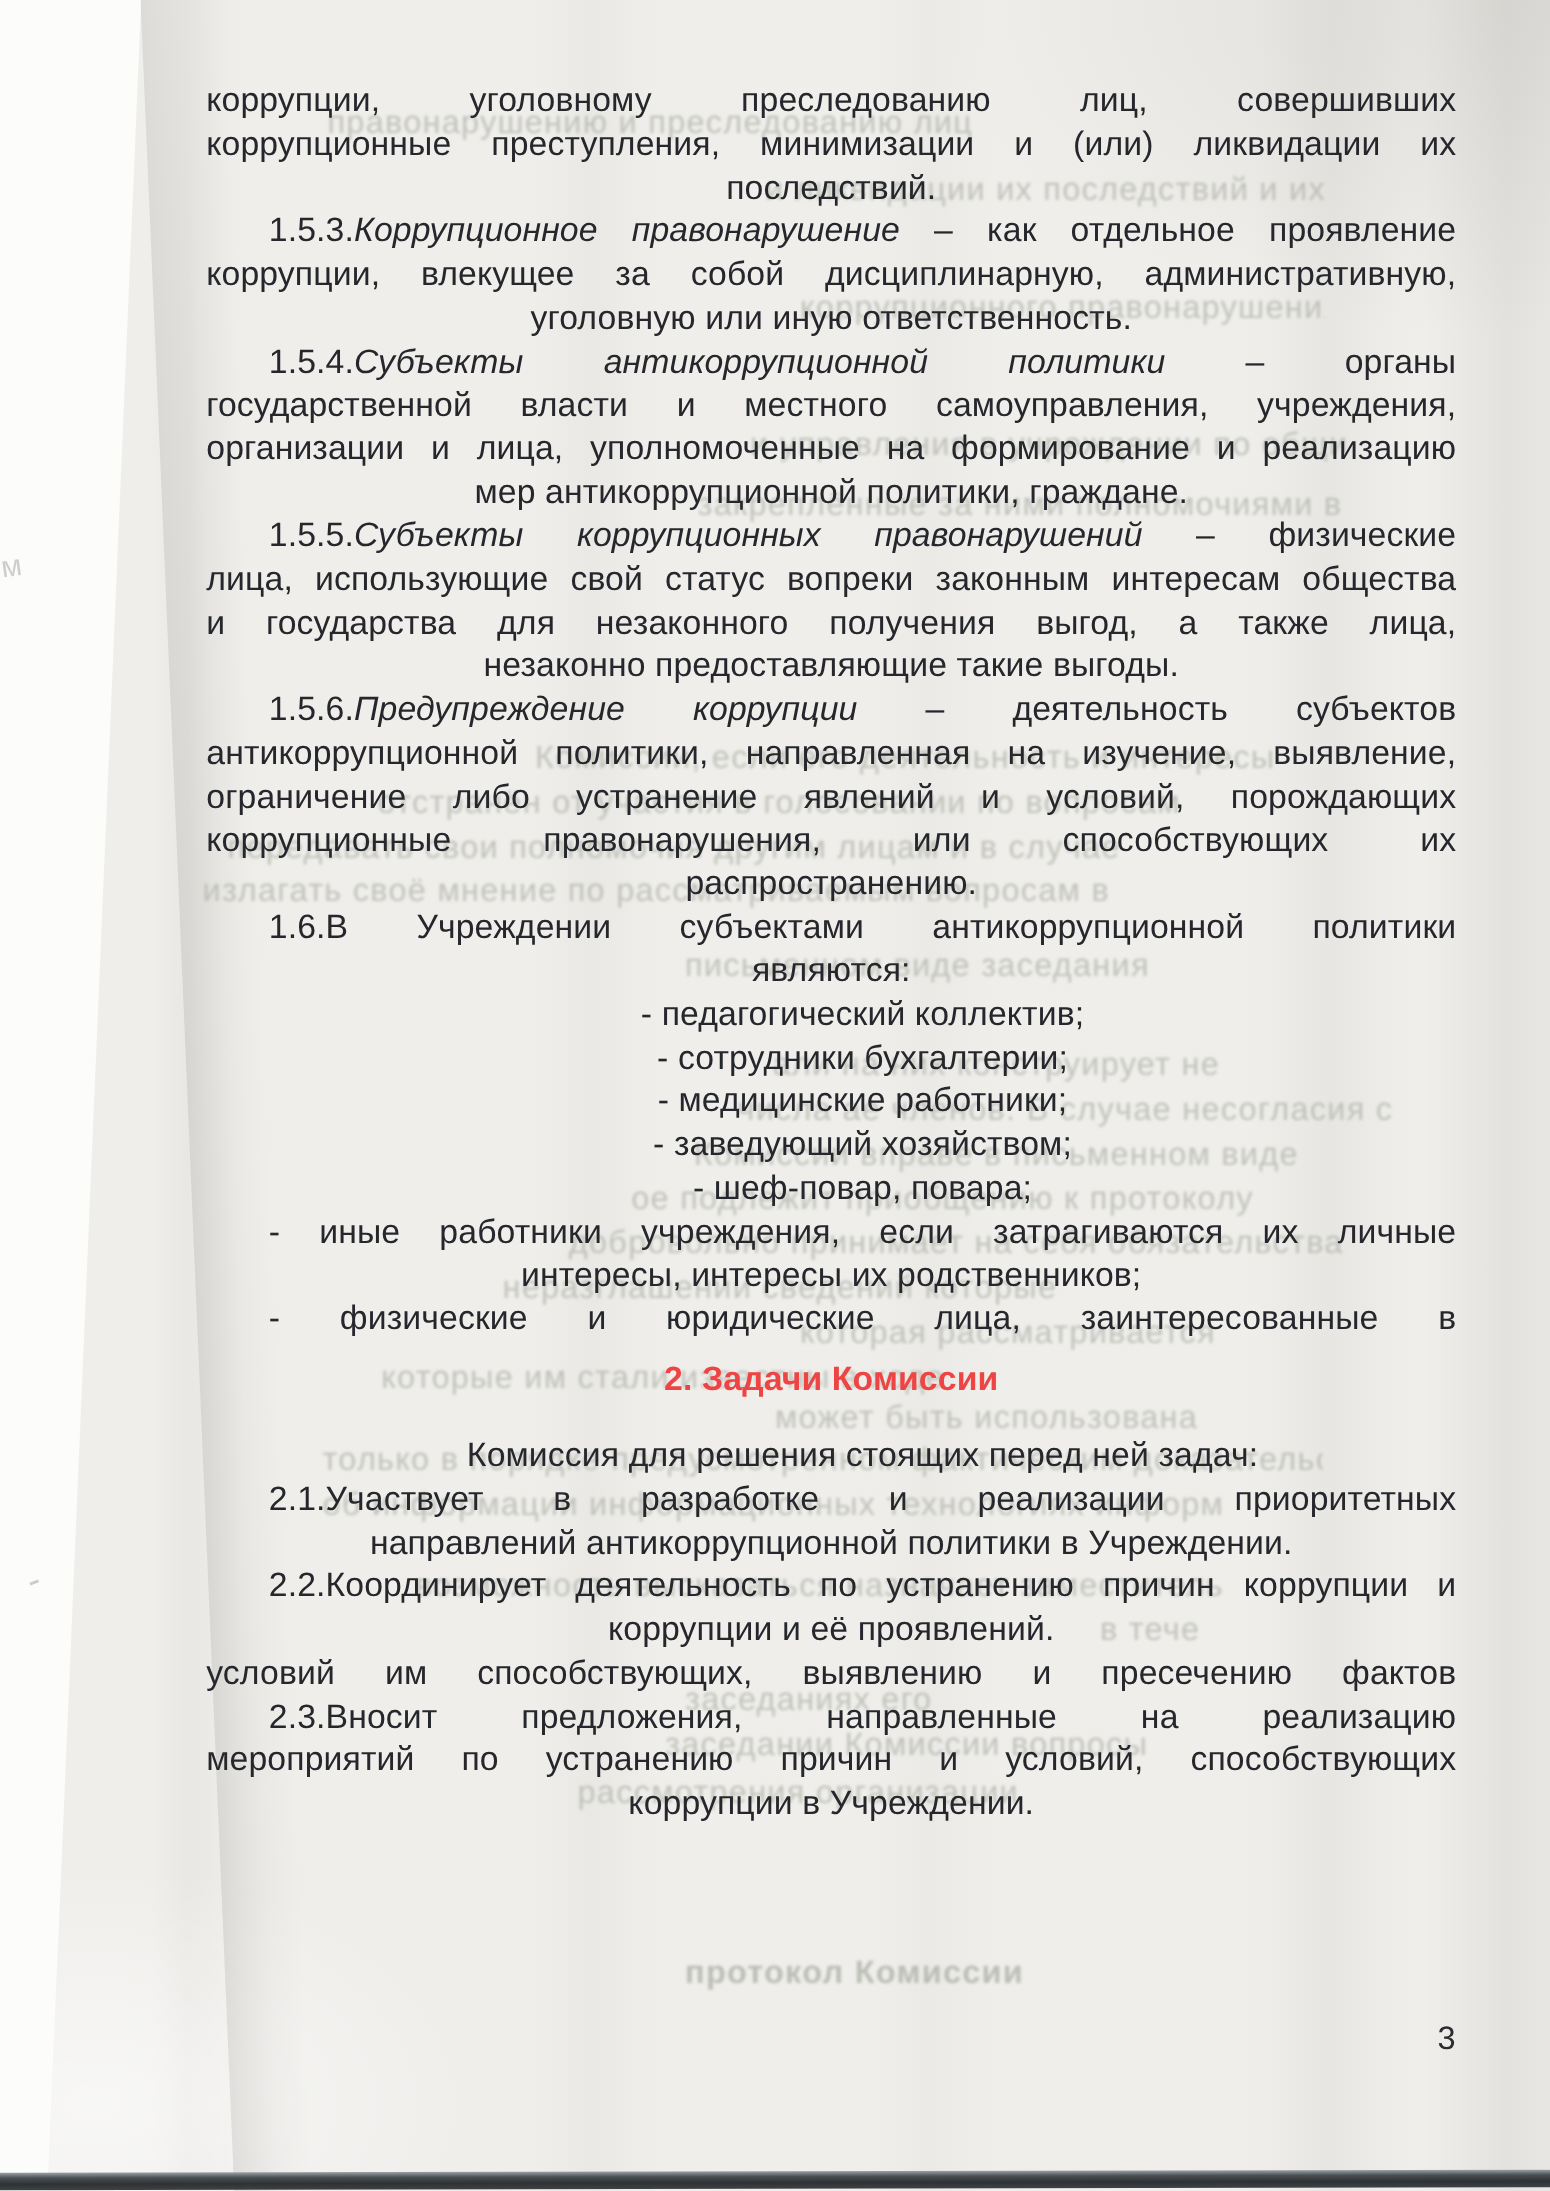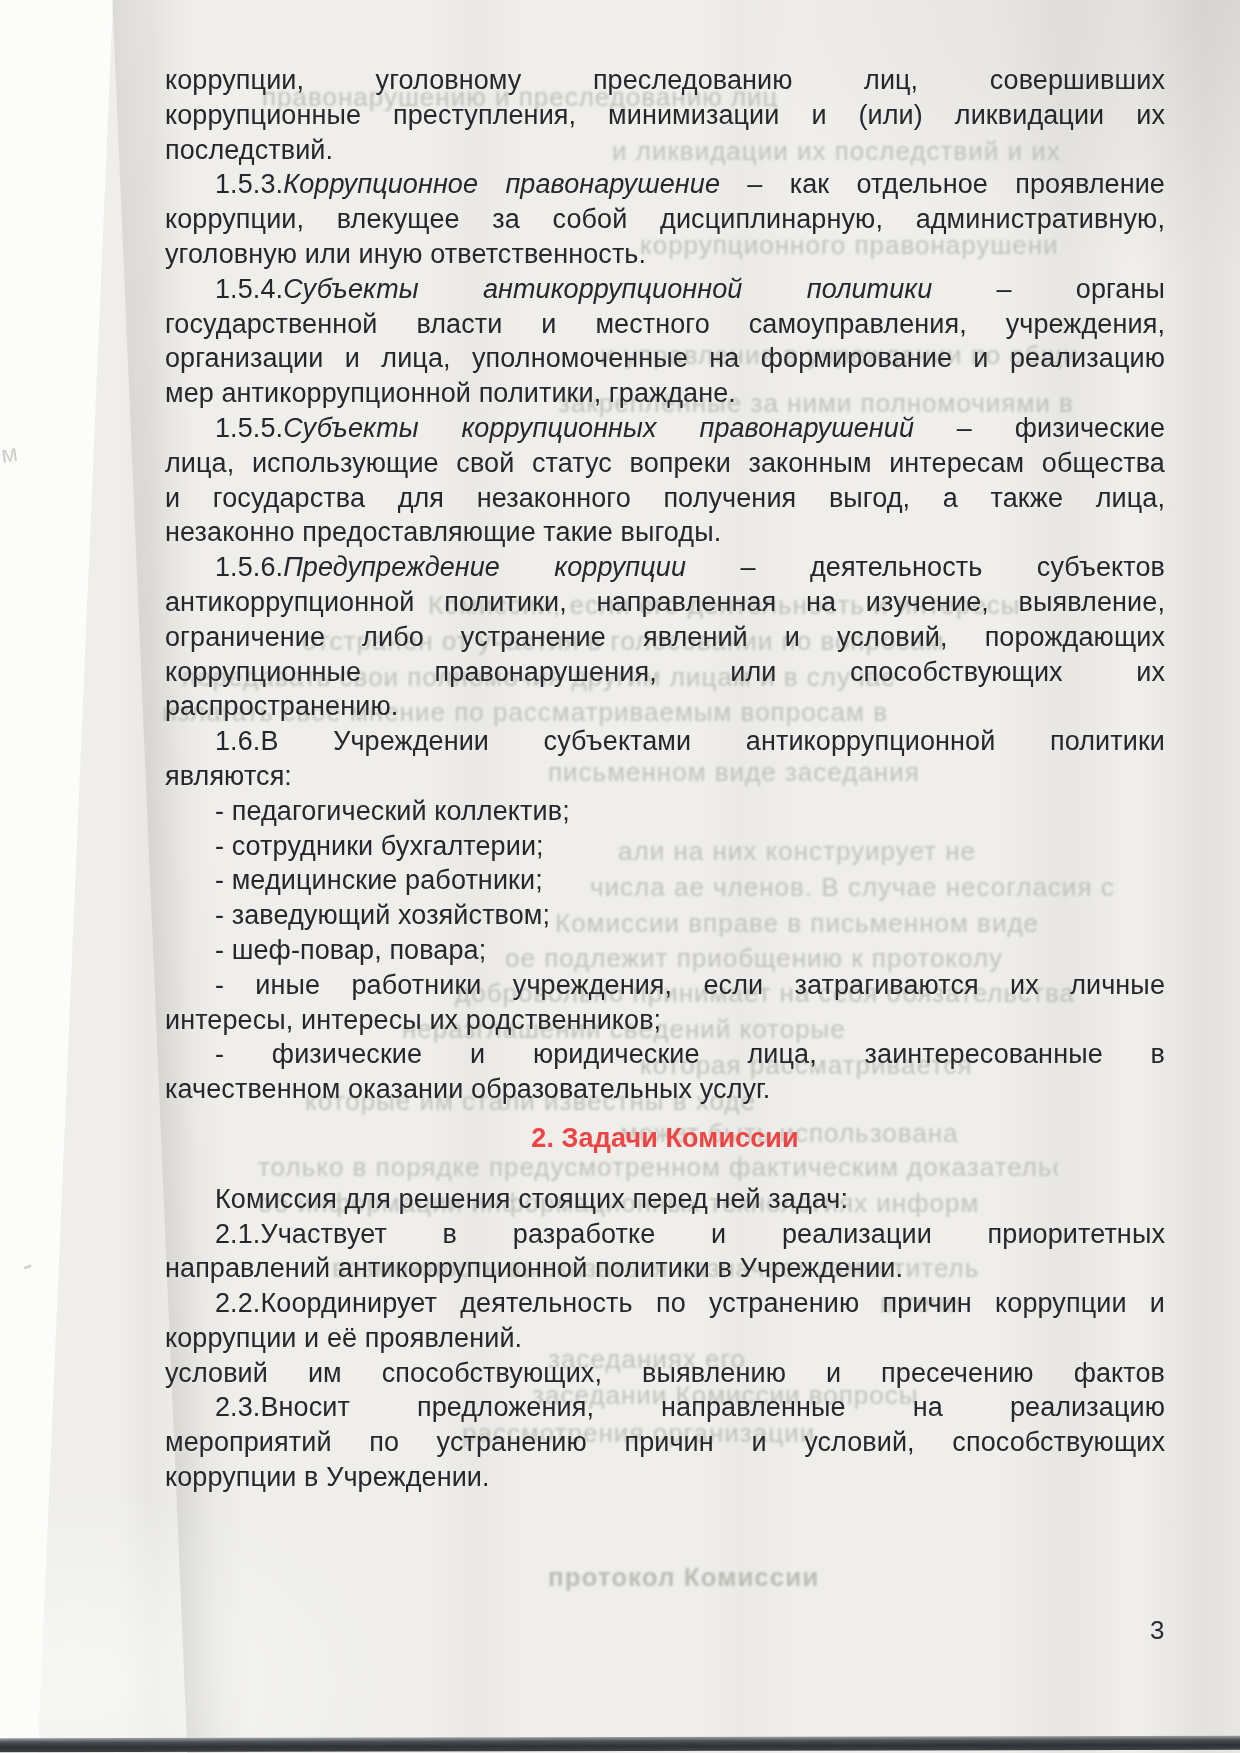--- a/index.html
+++ b/index.html
@@ -24,21 +24,21 @@
   .edge-shadow{
     position:absolute;left:112px;top:-10px;width:64px;height:1790px;
     transform:rotate(-2.45deg);transform-origin:top left;
     background:linear-gradient(90deg, rgba(100,98,92,.14), rgba(100,98,92,.04) 55%, transparent);
   }
   .content{
     position:absolute;left:165px;top:63px;width:1000px;
     font-size:27px;line-height:34.8px;color:#26272c;
     letter-spacing:.1px;
   }
-  .line{text-align:left;}
+  .line{text-align:center;}
   .line.just{text-align:justify;text-align-last:justify;}
   .line.indent{text-indent:50px;}
   .heading{
     font-weight:bold;text-align:center;
     margin:14px 0 26px 0;font-size:27px;color:#ef4444;
   }
   .ghost-layer{position:absolute;inset:0;pointer-events:none;}
   .ghost{
     position:absolute;white-space:nowrap;overflow:hidden;
     font-size:26px;color:#b4b8ae;opacity:.8;filter:blur(1.1px);
@@ -115,21 +115,20 @@
     <div class="line just indent">1.6.В Учреждении субъектами антикоррупционной политики</div>
     <div class="line">являются:</div>
     <div class="line indent">- педагогический коллектив;</div>
     <div class="line indent">- сотрудники бухгалтерии;</div>
     <div class="line indent">- медицинские работники;</div>
     <div class="line indent">- заведующий хозяйством;</div>
     <div class="line indent">- шеф-повар, повара;</div>
     <div class="line just indent">- иные работники учреждения, если затрагиваются их личные</div>
     <div class="line">интересы, интересы их родственников;</div>
     <div class="line just indent">- физические и юридические лица, заинтересованные в</div>
-    <div class="line">качественном оказании образовательных услуг.</div>
     <div class="heading">2. Задачи Комиссии</div>
     <div class="line indent">Комиссия для решения стоящих перед ней задач:</div>
     <div class="line just indent">2.1.Участвует в разработке и реализации приоритетных</div>
     <div class="line">направлений антикоррупционной политики в Учреждении.</div>
     <div class="line just indent">2.2.Координирует деятельность по устранению причин коррупции и</div>
     <div class="line">коррупции и её проявлений.</div>
     <div class="line just">условий им способствующих, выявлению и пресечению фактов</div>
     <div class="line just indent">2.3.Вносит предложения, направленные на реализацию</div>
     <div class="line just">мероприятий по устранению причин и условий, способствующих</div>
     <div class="line">коррупции в Учреждении.</div>

